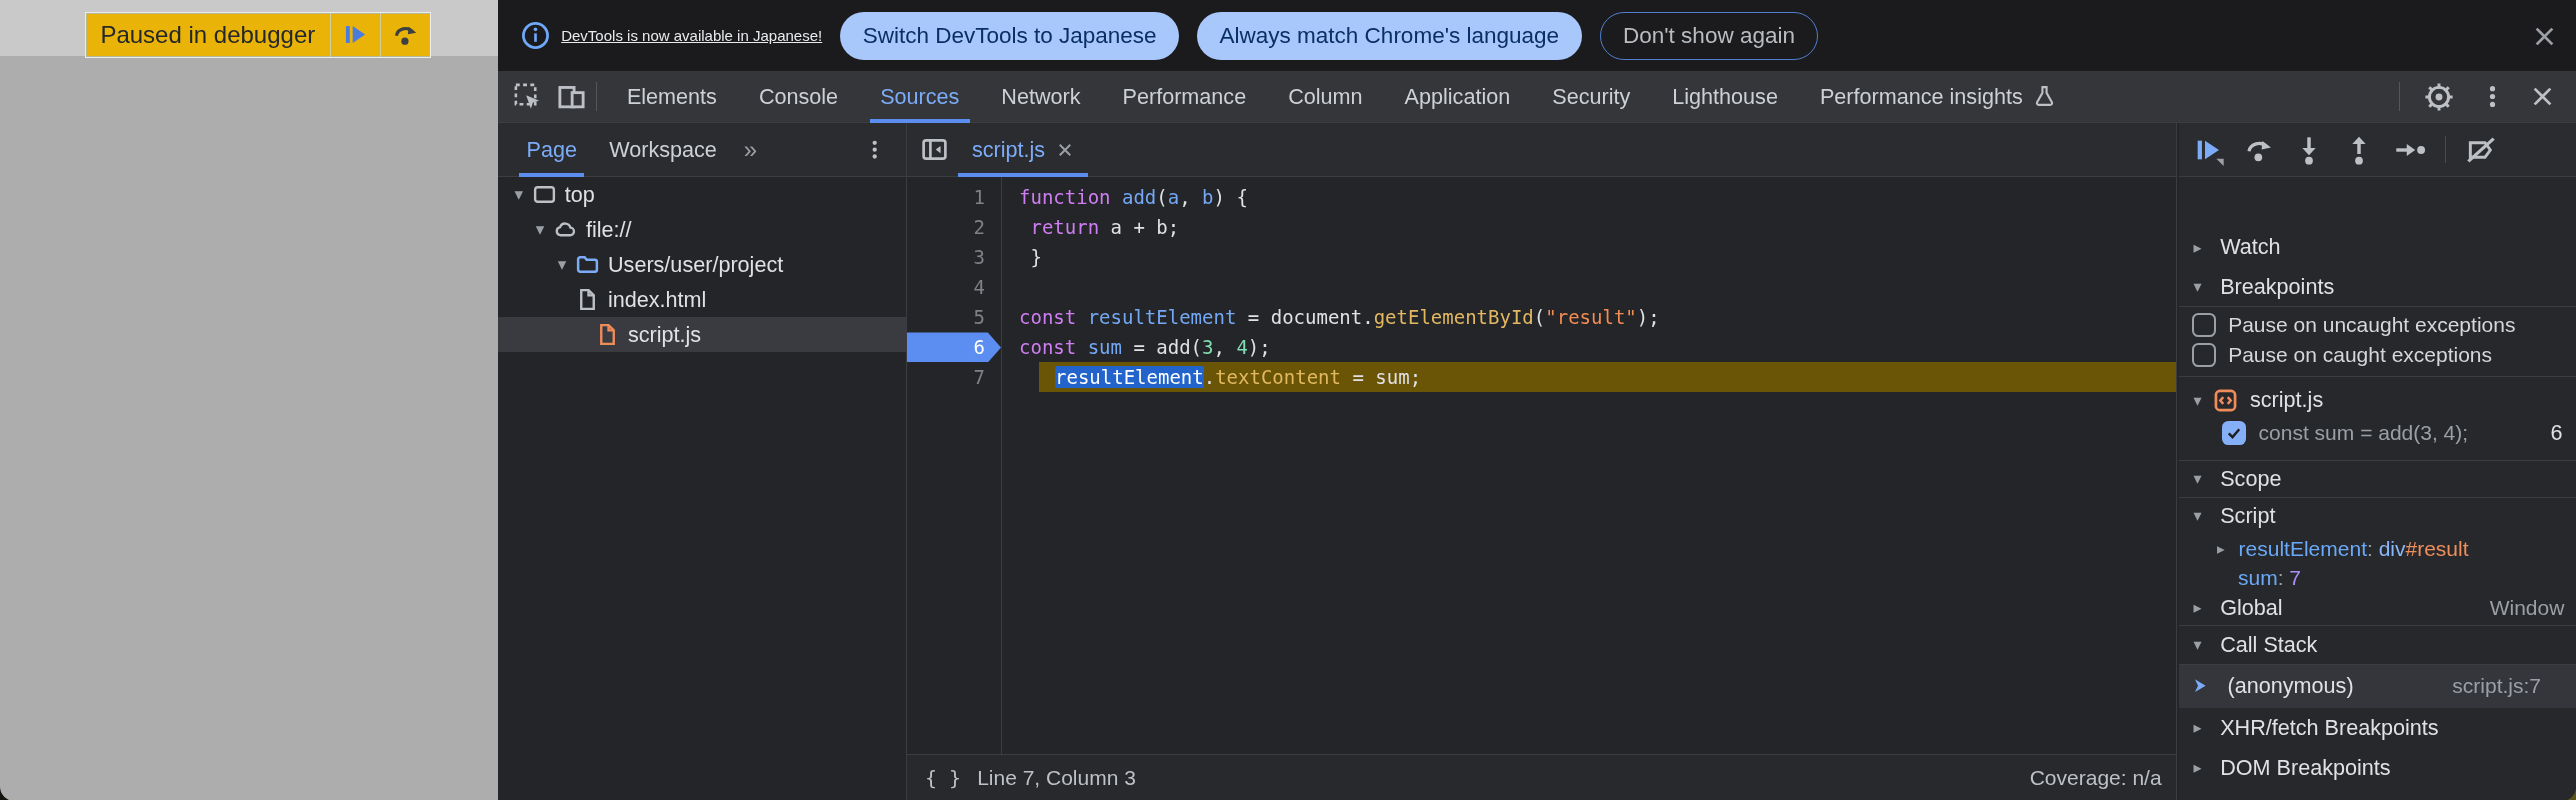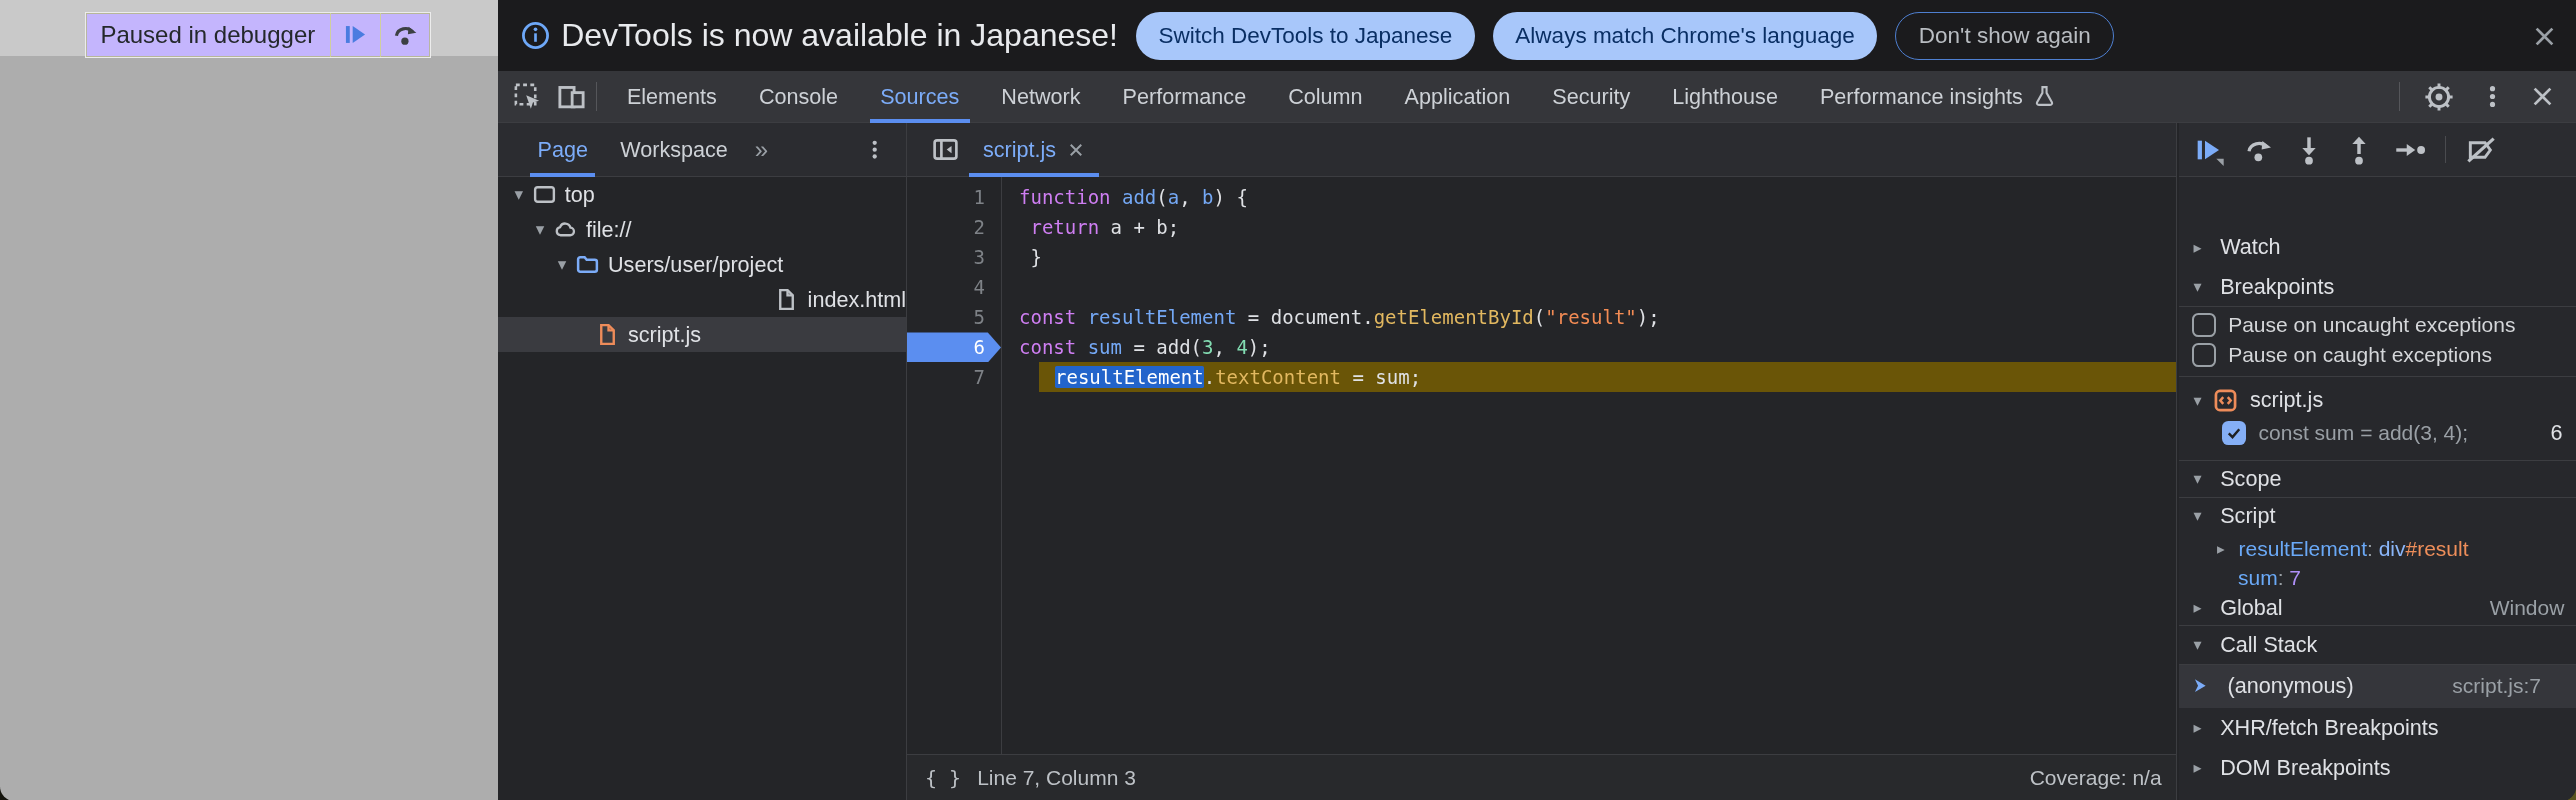--- a/index.html
+++ b/index.html
@@ -6,45 +6,45 @@
   *{box-sizing:border-box;}
   .screen{position:relative;width:2576px;height:801px;background:#14140d;overflow:hidden;
           font-family:"Liberation Sans",sans-serif;-webkit-font-smoothing:antialiased;}
   .br-glow{position:absolute;right:0;bottom:0;width:36px;height:27px;background:#59531e;}
   .window{position:absolute;inset:0;border-radius:0 0 14.4px 14.4px;overflow:hidden;}
 
   
   .page{position:absolute;left:0;top:0;width:498px;height:801px;background:#adadad;}
   .page-topstrip{position:absolute;left:0;top:0;width:100%;height:56px;background:#c9c9c9;}
   .paused-banner{position:absolute;left:85px;top:11.7px;height:46px;display:flex;align-items:stretch;
-                 background:#c4b5fd;border:1.8px solid #ececec;box-shadow:0 0 0 0.9px #b7b79a inset;}
+                 background:#eab308;border:1.8px solid #ececec;box-shadow:0 0 0 0.9px #b7b79a inset;}
   .paused-banner .pb-label{display:flex;align-items:center;padding:0 14.4px;font-size:24px;color:#24282b;}
   .pb-btn{display:flex;align-items:center;justify-content:center;width:50px;border-left:0.9px solid #cfcf9e;}
   
   .devtools{position:absolute;left:498px;top:0;width:2078px;height:801px;background:#242528;color:#dfe1e5;}
 
   
   .notif{position:absolute;left:0;top:0;width:100%;height:71px;background:#1b1b1d;display:flex;align-items:center;}
-  .notif-msg{margin-left:10.8px;font-size:32px;color:#e8eaed;}
+  .notif-msg{margin-left:10.8px;font-size:15px;color:#e8eaed;text-decoration:underline;}
   .pill{height:48px;border-radius:24px;background:#a8c7fa;color:#0a2f64;font-size:22.5px;
         display:flex;align-items:center;padding:0 22.5px;margin-left:18px;white-space:nowrap;}
   .pill.ghost{background:transparent;border:1.8px solid #4e7fd0;color:#b9bdc2;}
   .notif-close{position:absolute;right:18px;top:22.5px;}
 
   
   .toolbar{position:absolute;left:0;top:71px;width:100%;height:52px;background:#35363a;display:flex;align-items:center;border-bottom:0.9px solid #3c3d41;}
   .tb-sep{width:0.9px;height:29px;background:#55565a;margin:0 9px;}
   .tab{position:relative;height:52px;display:flex;align-items:center;padding:0 21px;font-size:21.6px;color:#cdd1d6;white-space:nowrap;}
   .tab.sel{color:#7cacf8;}
   .tab.sel::after{content:"";position:absolute;left:10.8px;right:10.8px;bottom:0;height:3.6px;background:#5b8ef0;}
   .tb-right{margin-left:auto;display:flex;align-items:center;gap:23.4px;padding-right:20px;}
 
   
   .main{position:absolute;left:0;top:123px;width:100%;height:678px;}
-  .strip{background:#2b2c30;border-bottom:0.9px solid #3c3d41;padding-left:11px;}
+  .strip{background:#2b2c30;border-bottom:0.9px solid #3c3d41;}
 
   .navpane{position:absolute;left:0;top:0;width:409px;height:100%;border-right:0.9px solid #3c3d41;background:#242528;}
   .nav-header{position:absolute;left:0;top:0;width:100%;height:54px;display:flex;align-items:center;}
   .nav-tab{position:relative;height:54px;display:flex;align-items:center;padding:0 3.6px;margin-left:25px;font-size:21.6px;color:#cdd1d6;}
   .nav-tab.sel{color:#7cacf8;}
   .nav-tab.sel::after{content:"";position:absolute;left:-3.6px;right:-3.6px;bottom:0;height:3.6px;background:#5b8ef0;}
   .chev{margin-left:23.4px;font-size:24px;color:#9aa0a6;letter-spacing:-1.8px;}
   .kebab{margin-left:auto;margin-right:20px;}
   .tree{position:absolute;left:0;top:54px;right:0;bottom:0;}
   .trow{height:35px;display:flex;align-items:center;font-size:21.6px;color:#dfe1e5;white-space:nowrap;}
@@ -258,21 +258,21 @@
             </div>
             <div class="trow" style="padding-left:54px;">
               <span class="texp">▾</span>
               <span class="ticon">
                 <svg width="25" height="25" viewBox="0 0 24 24">
                     <path d="M3 7a2 2 0 0 1 2-2h4.2l2 2.5H19a2 2 0 0 1 2 2V17a2 2 0 0 1-2 2H5a2 2 0 0 1-2-2z" fill="none" stroke="#7cacf8" stroke-width="2.4"></path>
                   </svg>
               </span>
               <span>Users/user/project</span>
             </div>
-            <div class="trow" style="padding-left:118px;justify-content:flex-end;">
+            <div class="trow" style="padding-left:74px;">
               <span class="ticon">
                 <svg width="25" height="25" viewBox="0 0 24 24">
                     <path d="M6 3h7l5 5v13H6z" fill="none" stroke="#bdc1c6" stroke-width="2.3"></path>
                     <path d="M13 3v5h5" fill="none" stroke="#bdc1c6" stroke-width="2.3"></path>
                   </svg>
               </span>
               <span>index.html</span>
             </div>
             <div class="trow sel" style="padding-left:94px;">
               <span class="ticon">

